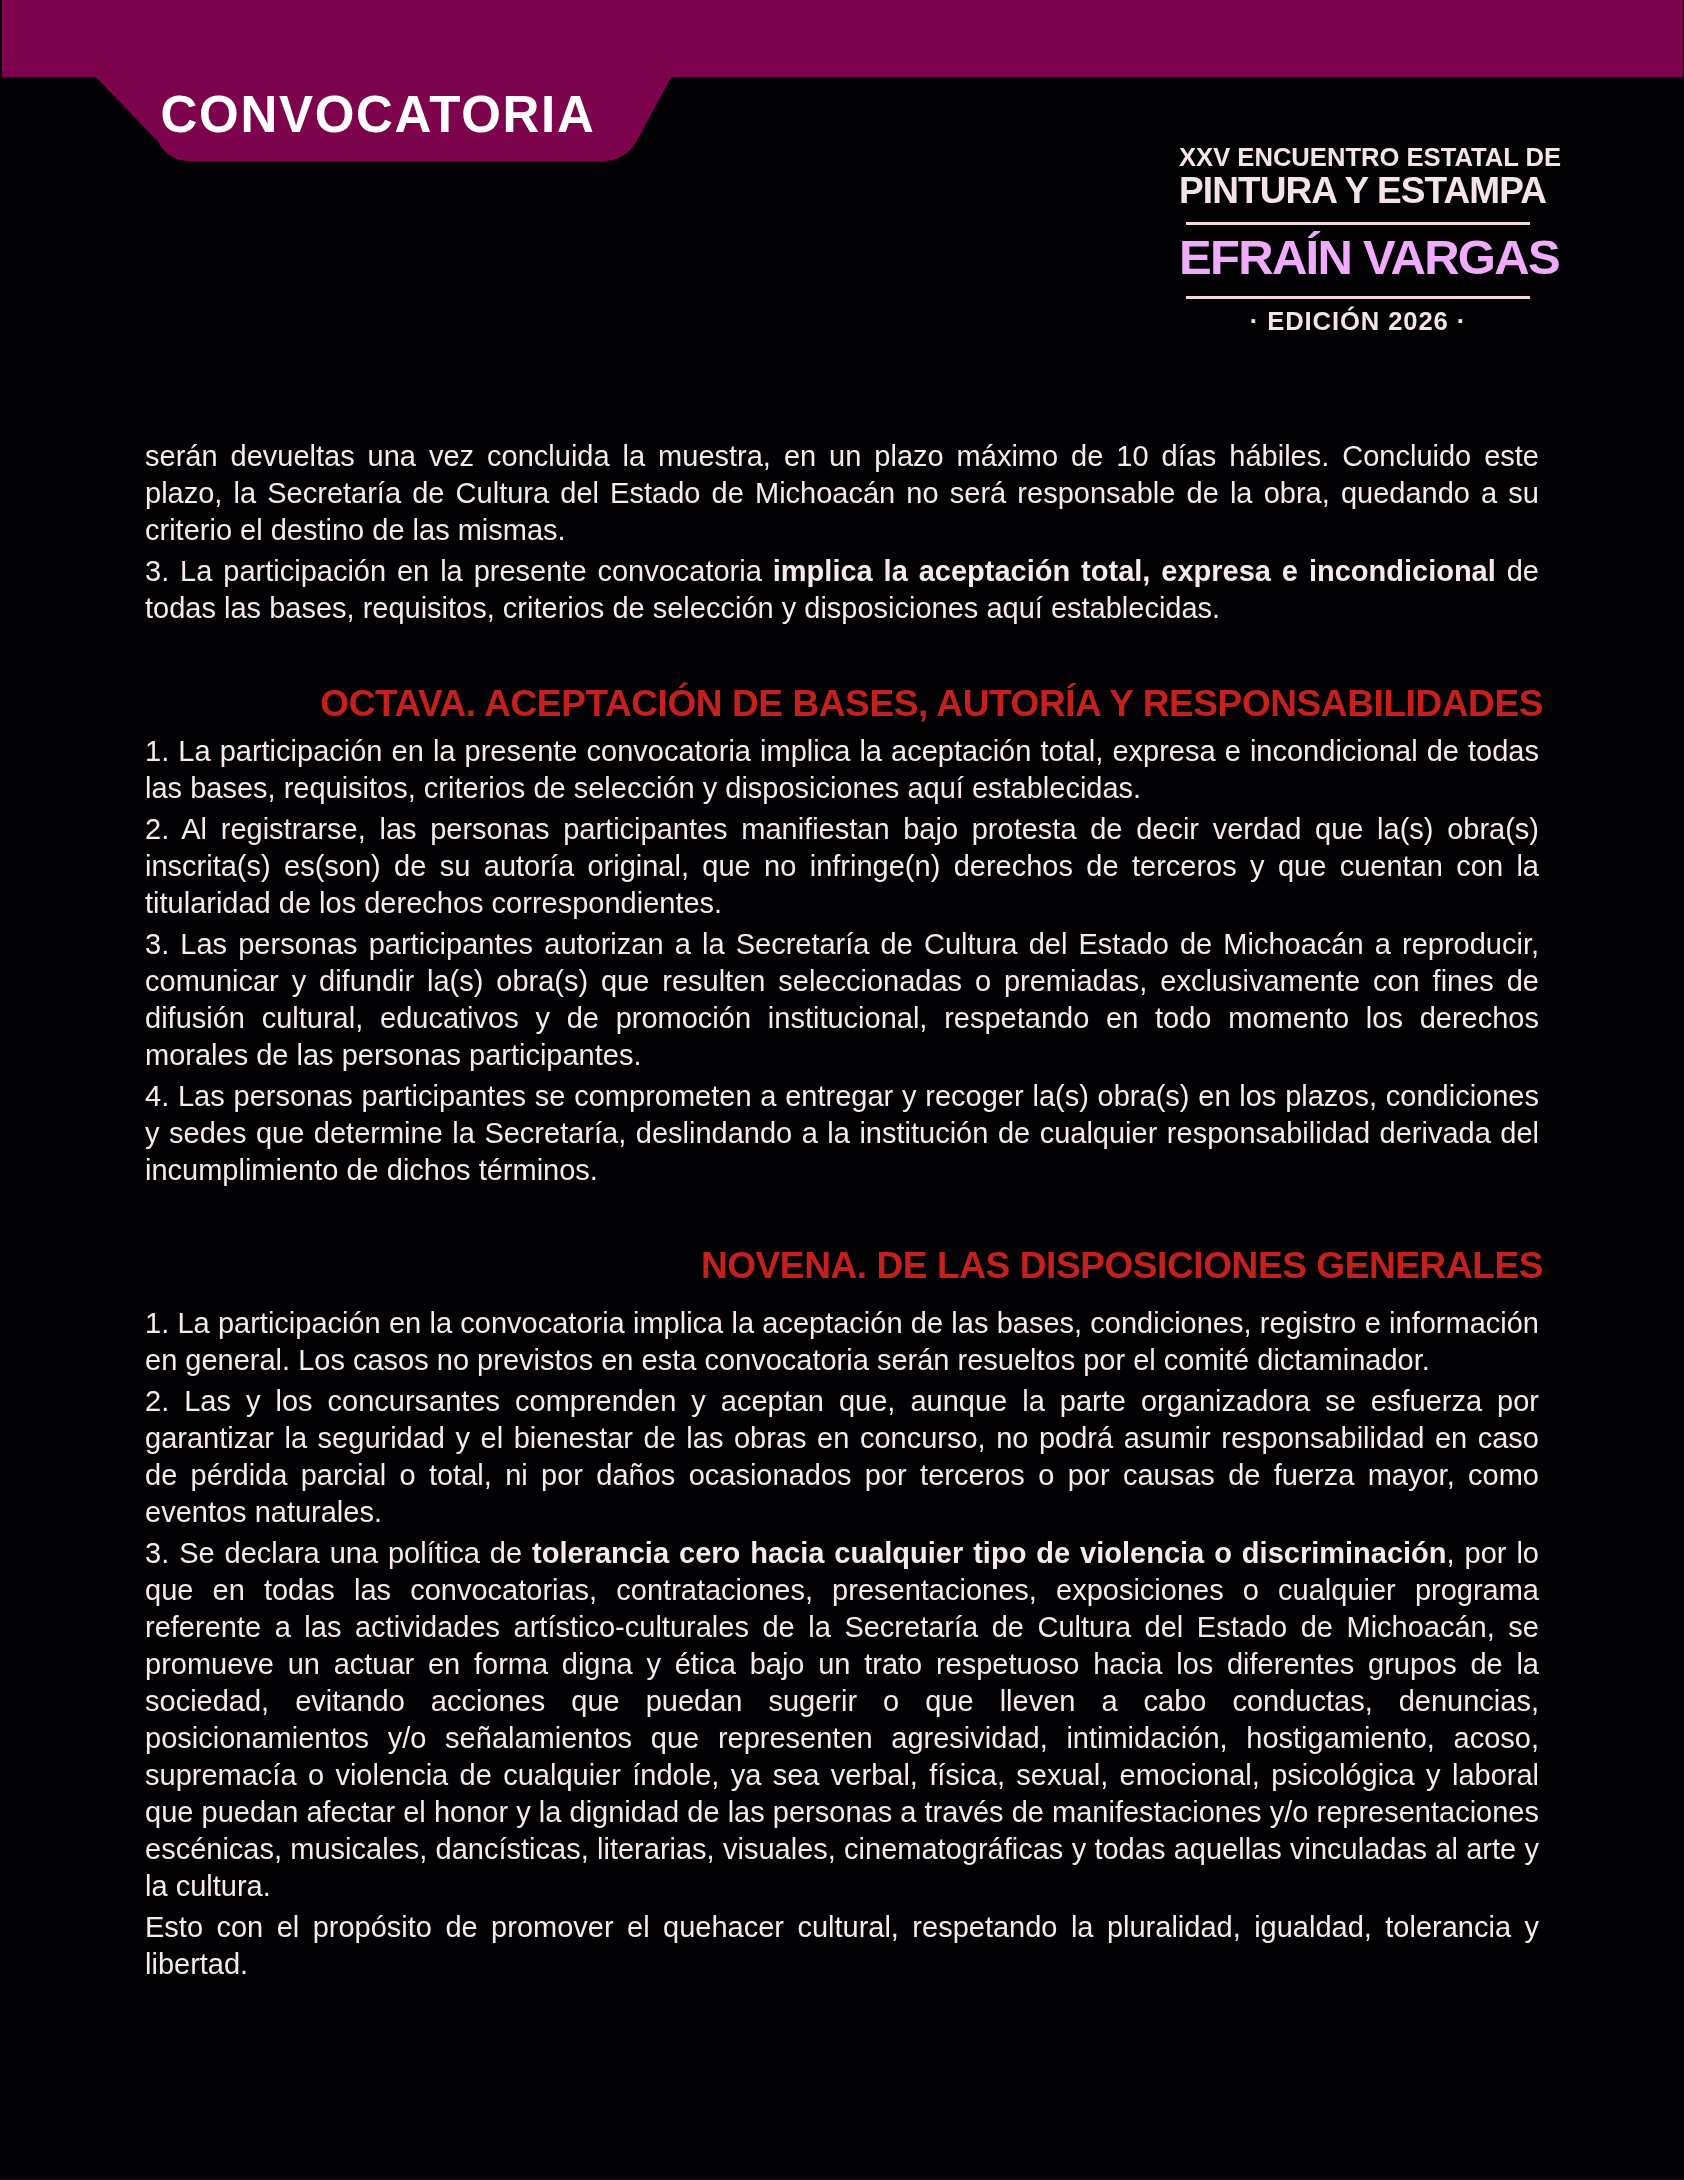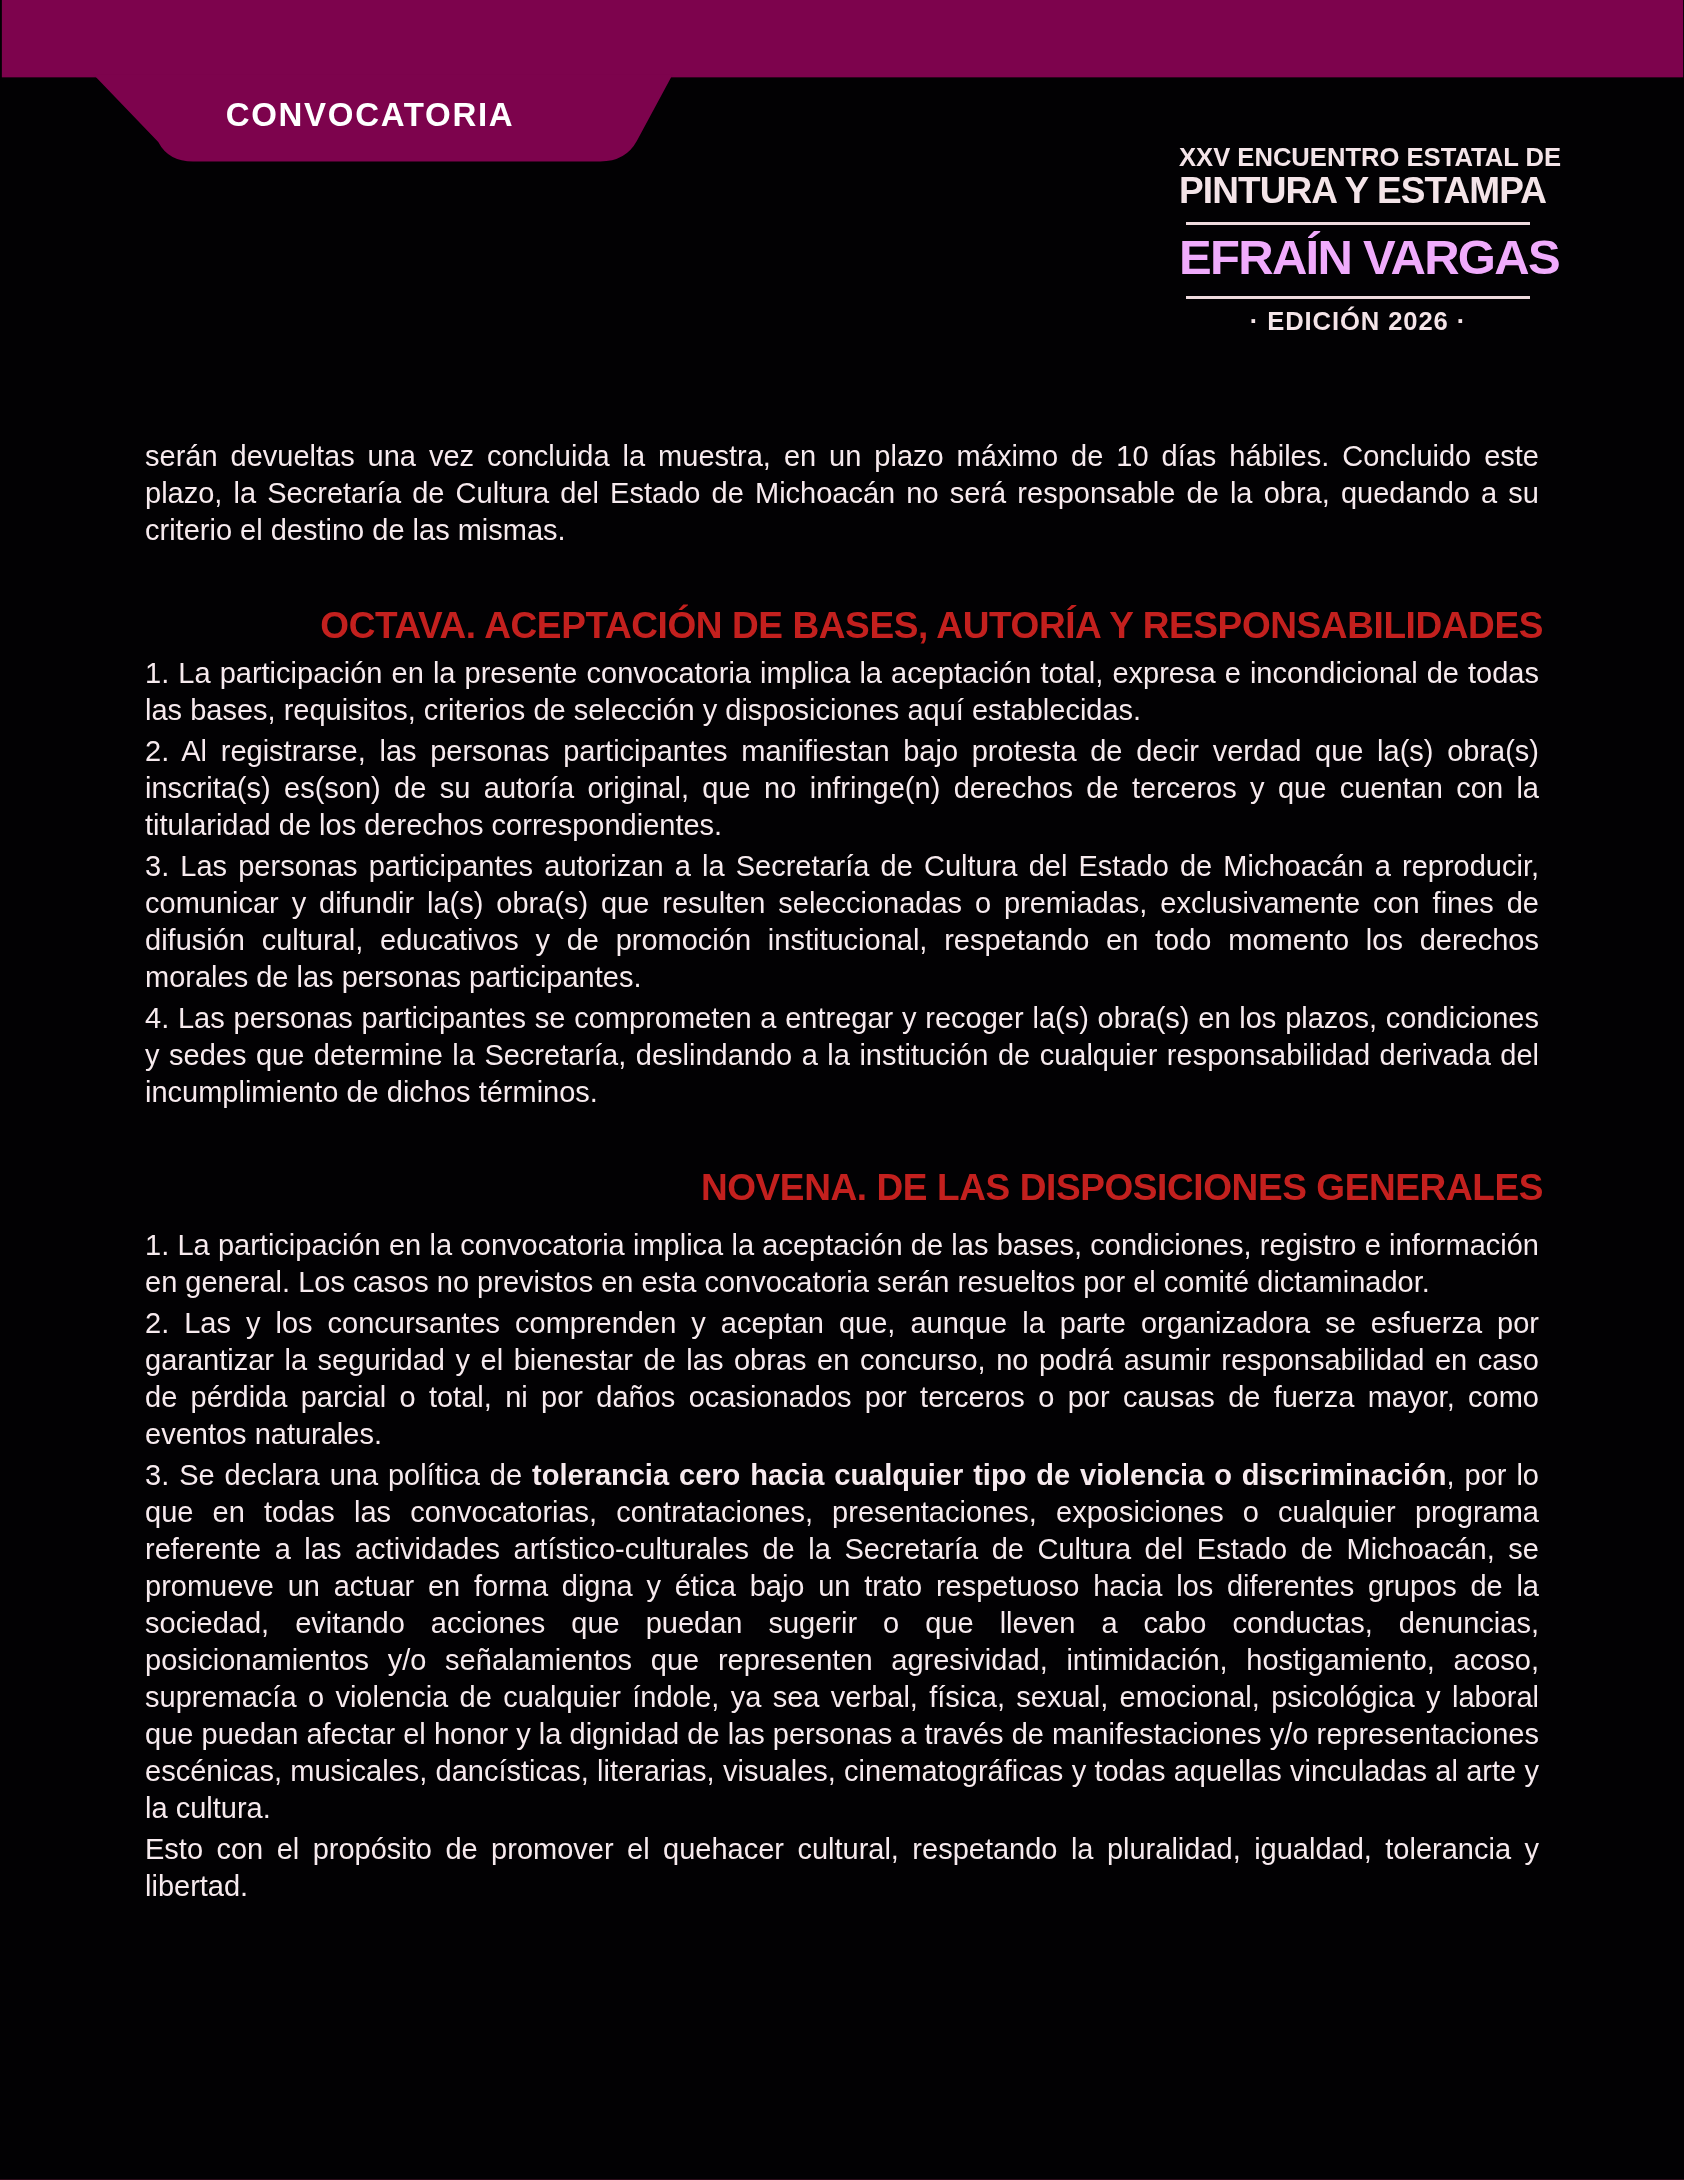--- a/index.html
+++ b/index.html
@@ -6,23 +6,23 @@
   #page{
     position:relative;
     width:1685px;height:2181px;
     background:#020103;
     overflow:hidden;
     font-family:"Liberation Sans","DejaVu Sans",sans-serif;
   }
   
   #header-shape{position:absolute;top:0;left:0;}
   #tab-label{
-    position:absolute;top:89px;left:80px;width:580px;
+    position:absolute;top:89px;left:88px;width:580px;
     text-align:center;
-    font-size:33px;font-weight:800;letter-spacing:1.7px;
+    font-size:51px;font-weight:800;letter-spacing:1.7px;
     color:#ffffff;line-height:51px;
     white-space:nowrap;
   }
   
   #logo{
     position:absolute;top:144px;left:1179px;width:358px;
     text-align:center;color:#f4e4e8;
   }
   .logo-line1{font-size:25.6px;font-weight:700;letter-spacing:0px;line-height:27px;white-space:nowrap;}
   .logo-line2{font-size:37px;font-weight:700;letter-spacing:-0.9px;line-height:37px;margin-top:0.9px;white-space:nowrap;}
@@ -67,20 +67,21 @@
     <div class="logo-line1">XXV ENCUENTRO ESTATAL DE</div>
     <div class="logo-line2">PINTURA Y ESTAMPA</div>
     <div class="logo-divider"></div>
     <div class="logo-name" style="color:#f0abfc;">EFRAÍN VARGAS</div>
     <div class="logo-divider"></div>
     <div class="logo-edition">· EDICIÓN 2026 ·</div>
   </div>
 
   <main id="content">
       <p><span>serán devueltas una vez concluida la muestra, en un plazo máximo de 10 días hábiles. Concluido este plazo, la Secretaría de Cultura del Estado de Michoacán no será responsable de la obra, quedando a su criterio el destino de las mismas.</span></p>
+      <p><span>3. La participación en la presente convocatoria </span><span class="seg-bold">implica la aceptación total, expresa e incondicional</span><span> de todas las bases, requisitos, criterios de selección y disposiciones aquí establecidas.</span></p>
       <h2 style="color: rgb(195, 32, 30);">OCTAVA. ACEPTACIÓN DE BASES, AUTORÍA Y RESPONSABILIDADES</h2>
       <p><span>1. La participación en la presente convocatoria implica la aceptación total, expresa e incondicional de todas las bases, requisitos, criterios de selección y disposiciones aquí establecidas.</span></p>
       <p><span>2. Al registrarse, las personas participantes manifiestan bajo protesta de decir verdad que la(s) obra(s) inscrita(s) es(son) de su autoría original, que no infringe(n) derechos de terceros y que cuentan con la titularidad de los derechos correspondientes.</span></p>
       <p><span>3. Las personas participantes autorizan a la Secretaría de Cultura del Estado de Michoacán a reproducir, comunicar y difundir la(s) obra(s) que resulten seleccionadas o premiadas, exclusivamente con fines de difusión cultural, educativos y de promoción institucional, respetando en todo momento los derechos morales de las personas participantes.</span></p>
       <p><span>4. Las personas participantes se comprometen a entregar y recoger la(s) obra(s) en los plazos, condiciones y sedes que determine la Secretaría, deslindando a la institución de cualquier responsabilidad derivada del incumplimiento de dichos términos.</span></p>
       <h2 class="second" style="color: rgb(195, 32, 30);">NOVENA. DE LAS DISPOSICIONES GENERALES</h2>
       <p><span>1. La participación en la convocatoria implica la aceptación de las bases, condiciones, registro e información en general. Los casos no previstos en esta convocatoria serán resueltos por el comité dictaminador.</span></p>
       <p><span>2. Las y los concursantes comprenden y aceptan que, aunque la parte organizadora se esfuerza por garantizar la seguridad y el bienestar de las obras en concurso, no podrá asumir responsabilidad en caso de pérdida parcial o total, ni por daños ocasionados por terceros o por causas de fuerza mayor, como eventos naturales.</span></p>
       <p><span>3. Se declara una política de </span><span class="seg-bold">tolerancia cero hacia cualquier tipo de violencia o discriminación</span><span>, por lo que en todas las convocatorias, contrataciones, presentaciones, exposiciones o cualquier programa referente a las actividades artístico-culturales de la Secretaría de Cultura del Estado de Michoacán, se promueve un actuar en forma digna y ética bajo un trato respetuoso hacia los diferentes grupos de la sociedad, evitando acciones que puedan sugerir o que lleven a cabo conductas, denuncias, posicionamientos y/o señalamientos que representen agresividad, intimidación, hostigamiento, acoso, supremacía o violencia de cualquier índole, ya sea verbal, física, sexual, emocional, psicológica y laboral que puedan afectar el honor y la dignidad de las personas a través de manifestaciones y/o representaciones escénicas, musicales, dancísticas, literarias, visuales, cinematográficas y todas aquellas vinculadas al arte y la cultura.</span></p>
       <p><span>Esto con el propósito de promover el quehacer cultural, respetando la pluralidad, igualdad, tolerancia y libertad.</span></p>

